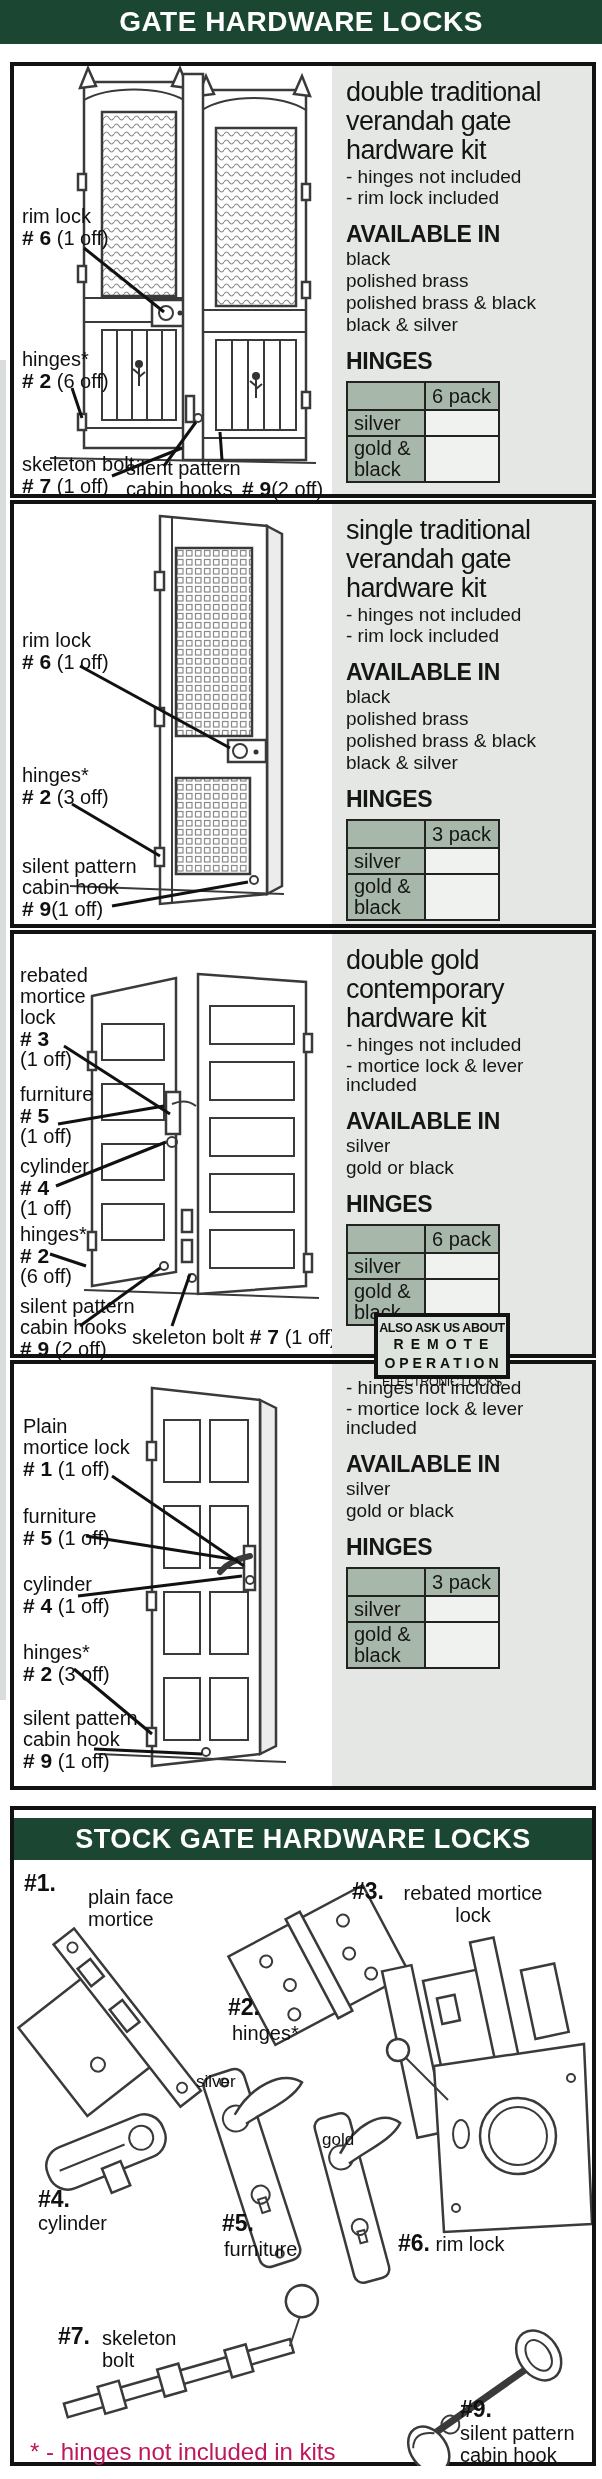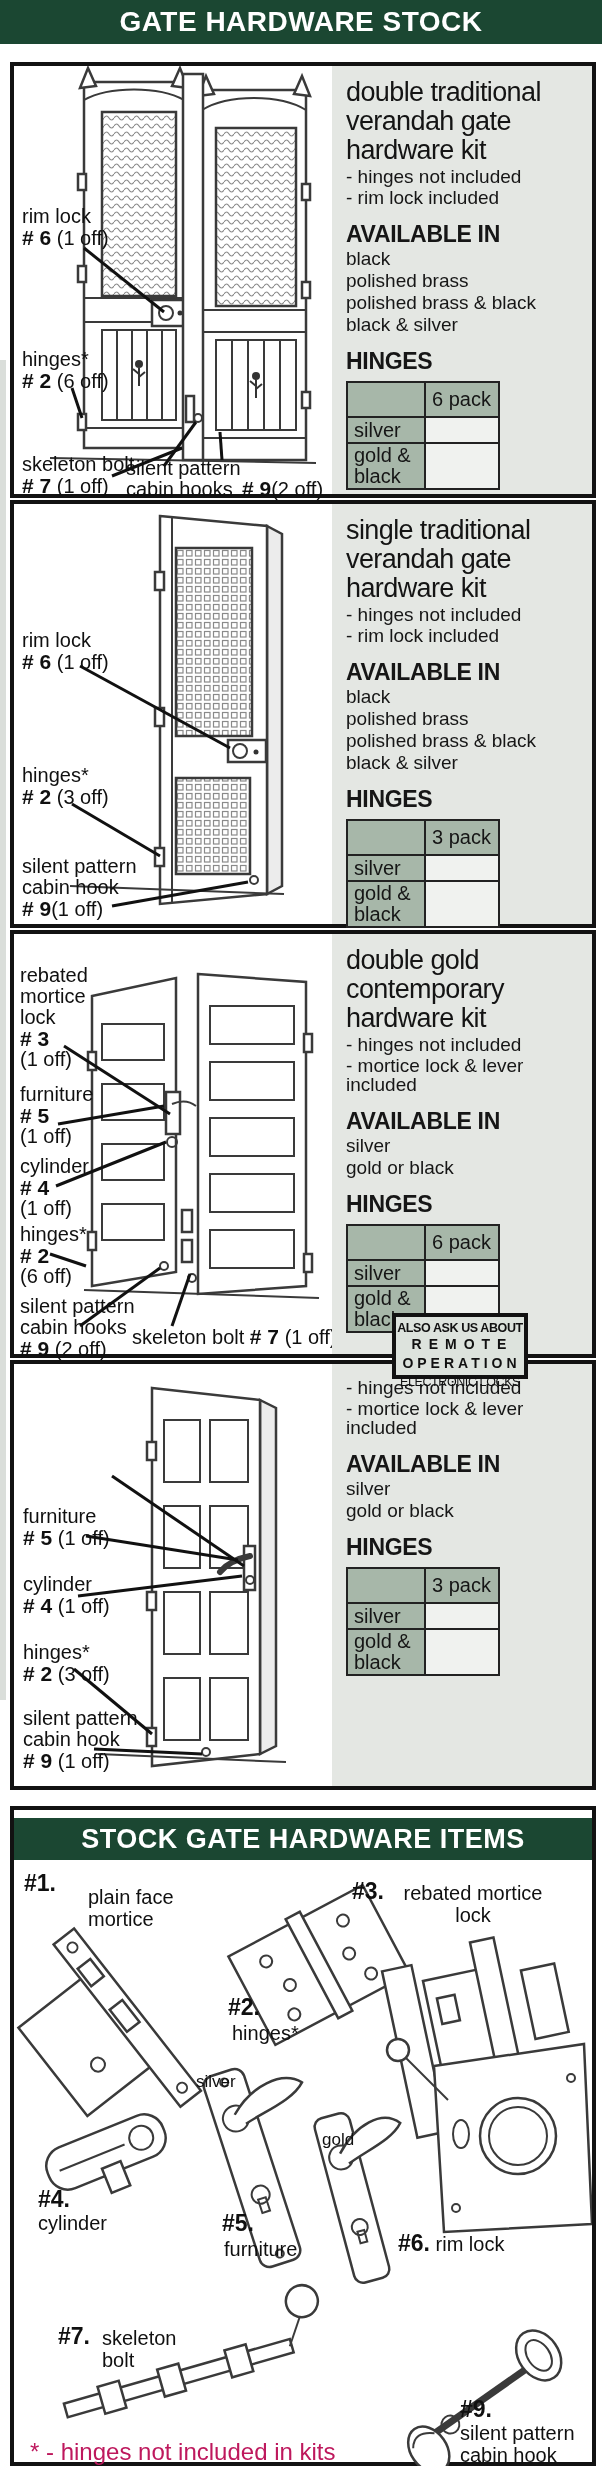--- a/index.html
+++ b/index.html
@@ -14,26 +14,26 @@
   .kit-note{font-size:19px;line-height:19px;margin-top:2px;}
   .subhead{font-size:23px;font-weight:bold;margin-top:14px;letter-spacing:-.3px;}
   .avail-item{font-size:19px;line-height:22px;}
   .subhead2{font-size:23px;font-weight:bold;margin-top:12px;letter-spacing:-.3px;}
   table.ktable{border-collapse:collapse;margin-top:6px;}
   table.ktable td{border:2px solid #222;font-size:20px;line-height:21px;padding:1px 6px;vertical-align:middle;}
   td.hd{background:#a7b7a9;}
   td.cellw{background:#f0f2ef;}
   td.c1{width:64px;}
   td.c2{width:60px;}
-  .rh1{height:35px;} .rh2{height:26px;} .rh3{height:46px;}
+  .rh1{height:28px;} .rh2{height:26px;} .rh3{height:46px;}
   .callout{position:absolute;font-size:20px;line-height:21px;color:#101010;}
   .co-name{white-space:pre-line;}
   .co-num{font-weight:bold;font-size:21px;}
   .illus{position:absolute;left:0;top:0;}
-  .remote-box{position:absolute;left:392px;top:1313px;width:136px;height:66px;background:#dde3dd;
+  .remote-box{position:absolute;left:374px;top:1313px;width:136px;height:66px;background:#dde3dd;
               border:4px solid #121212;box-sizing:border-box;z-index:6;text-align:center;color:#111;}
   .remote-box .l1{font-size:12.5px;font-weight:bold;margin-top:4px;letter-spacing:-.4px;}
   .remote-box .l2{font-size:14px;font-weight:bold;letter-spacing:7px;margin-left:5px;line-height:19px;}
   .remote-box .l3{font-size:14px;font-weight:bold;letter-spacing:4px;margin-left:3px;line-height:19px;}
   .remote-box .l4{font-size:12.5px;font-weight:normal;letter-spacing:-.4px;line-height:18px;}
   .stockbox{position:absolute;left:10px;top:1806px;width:586px;height:660px;border:4px solid #121212;background:#fff;box-sizing:border-box;}
   .stock-banner{position:absolute;left:0;top:8px;width:578px;height:42px;background:#1b4732;}
   .stock-banner .t{font-size:27px;font-weight:bold;color:#fff;text-align:center;line-height:42px;letter-spacing:.5px;}
   .item-label{position:absolute;font-size:20px;line-height:22px;color:#101010;}
   .item-num{font-weight:bold;font-size:23px;}
@@ -43,21 +43,21 @@
   svg .dr{stroke:#3a3a3a;stroke-width:2.5;fill:#ffffff;}
   svg .dr2{stroke:#3a3a3a;stroke-width:2;fill:none;}
   svg .fill-e{fill:#ececec;}
 </style>
 </head>
 <body>
 
 <div id="page">
 
   <div class="green-bar">
-    <div class="t">GATE HARDWARE STOCK</div>
+    <div class="t">GATE HARDWARE LOCKS</div>
   </div>
   <div class="edge-strip"></div>
 
   <div class="kitbox" style="top:62px;height:436px;">
     <svg class="illus" width="318" height="428" viewBox="0 0 318 428">
 
       <rect class="dr" x="70" y="16" width="100" height="366"></rect>
       <polygon class="dr" points="66,22 74,2 82,20"></polygon>
       <polygon class="dr" points="158,20 166,2 174,22"></polygon>
       <path class="dr2" d="M70,34 C95,20 145,20 170,34"></path>
@@ -354,20 +354,25 @@
       <rect class="dr" x="133" y="364" width="9" height="18"></rect>
       <circle class="dr2" cx="192" cy="388" r="4"></circle>
       <line class="dr2" x1="84" y1="390" x2="272" y2="398"></line>
       <line class="ln" x1="98" y1="112" x2="230" y2="202"></line>
       <line class="ln" x1="72" y1="172" x2="224" y2="196"></line>
       <line class="ln" x1="64" y1="232" x2="228" y2="212"></line>
       <line class="ln" x1="60" y1="305" x2="138" y2="370"></line>
       <line class="ln" x1="80" y1="385" x2="188" y2="390"></line>
     </svg>
 
+    <div class="callout" style="left:9px;top:52px;">
+      <div class="co-name">Plain
+mortice lock</div>
+      <div><span class="co-num"># 1</span> <span>(1 off)</span></div>
+    </div>
     <div class="callout" style="left:9px;top:142px;">
       <div class="co-name">furniture</div>
       <div><span class="co-num"># 5</span> <span>(1 off)</span></div>
     </div>
     <div class="callout" style="left:9px;top:210px;">
       <div class="co-name">cylinder</div>
       <div><span class="co-num"># 4</span> <span>(1 off)</span></div>
     </div>
     <div class="callout" style="left:9px;top:278px;">
       <div class="co-name">hinges*</div>
@@ -400,21 +405,21 @@
               <td class="hd c1">gold &amp; black</td>
             <td class="cellw"></td>
             </tr>
       </tbody>
         </table>
     </div>
   </div>
 
   <div class="stockbox">
     <div class="stock-banner">
-      <div class="t">STOCK GATE HARDWARE ITEMS</div>
+      <div class="t">STOCK GATE HARDWARE LOCKS</div>
     </div>
 
     <svg class="illus" style="top:50px;" width="578" height="606" viewBox="0 0 578 606">
 
       <g transform="translate(115,155) rotate(-38)">
         <rect class="dr" x="-95" y="-58" width="82" height="112"></rect>
         <rect class="dr" x="-16" y="-102" width="26" height="206"></rect>
         <rect class="dr" x="-12" y="-68" width="16" height="22"></rect>
         <rect class="dr" x="-12" y="-16" width="16" height="28"></rect>
         <circle class="dr2" cx="-3" cy="-88" r="5"></circle>

